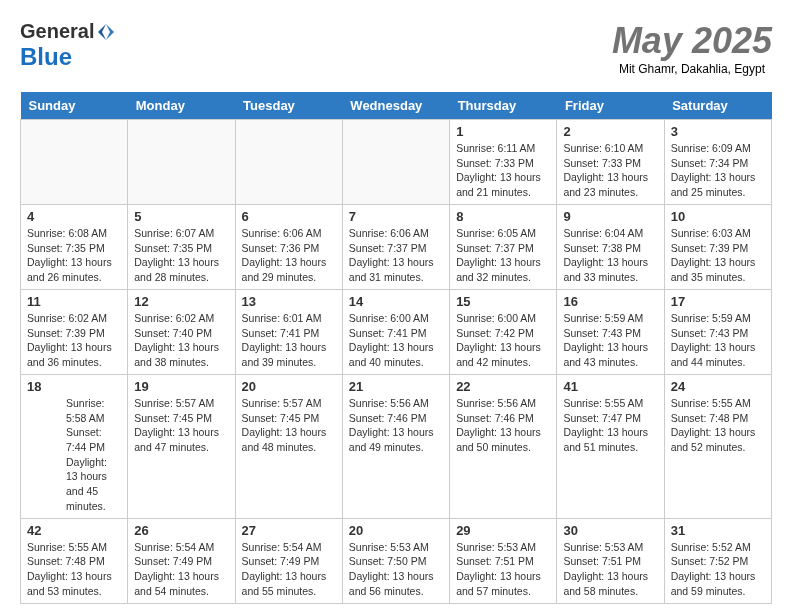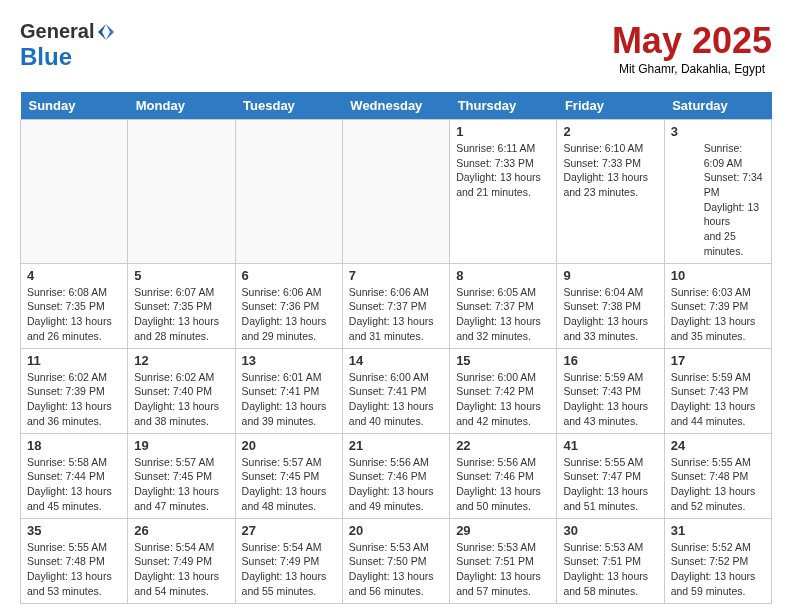--- a/index.html
+++ b/index.html
@@ -40,21 +40,22 @@
       width: 20px;
       height: 20px;
       margin-left: 2px;
     }
     .title-block {
       text-align: right;
     }
     .month-title {
       font-size: 36px;
       font-weight: bold;
-      color: #b91c1c;
+      color: #737373;
+      font-style: italic;
     }
     .location-title {
       font-size: 12px;
       color: #000000;
       text-align: center;
     }
     table {
       width: 100%;
       border-collapse: collapse;
       table-layout: fixed;
@@ -139,21 +140,21 @@
         </td>
         <td>
           <span class="day-num">2</span>
           <div class="day-info" style="white-space: pre-line;">Sunrise: 6:10 AM
 Sunset: 7:33 PM
 Daylight: 13 hours
 and 23 minutes.</div>
         </td>
         <td>
           <span class="day-num">3</span>
-          <div class="day-info" style="white-space: pre-line; margin-left: 33px;">Sunrise: 6:09 AM
+          <div class="day-info" style="white-space: pre-line;">Sunrise: 6:09 AM
 Sunset: 7:34 PM
 Daylight: 13 hours
 and 25 minutes.</div>
         </td>
       </tr>
       <tr>
         <td>
           <span class="day-num">4</span>
           <div class="day-info" style="white-space: pre-line;">Sunrise: 6:08 AM
 Sunset: 7:35 PM
@@ -250,21 +251,21 @@
           <span class="day-num">17</span>
           <div class="day-info" style="white-space: pre-line;">Sunrise: 5:59 AM
 Sunset: 7:43 PM
 Daylight: 13 hours
 and 44 minutes.</div>
         </td>
       </tr>
       <tr>
         <td>
           <span class="day-num">18</span>
-          <div class="day-info" style="white-space: pre-line;">Sunrise: 5:58 AM
+          <div class="day-info" style="white-space: pre-line; margin-left: 39px;">Sunrise: 5:58 AM
 Sunset: 7:44 PM
 Daylight: 13 hours
 and 45 minutes.</div>
         </td>
         <td>
           <span class="day-num">19</span>
           <div class="day-info" style="white-space: pre-line;">Sunrise: 5:57 AM
 Sunset: 7:45 PM
 Daylight: 13 hours
 and 47 minutes.</div>
@@ -300,21 +301,21 @@
         <td>
           <span class="day-num">24</span>
           <div class="day-info" style="white-space: pre-line;">Sunrise: 5:55 AM
 Sunset: 7:48 PM
 Daylight: 13 hours
 and 52 minutes.</div>
         </td>
       </tr>
       <tr>
         <td>
-          <span class="day-num">35</span>
+          <span class="day-num">42</span>
           <div class="day-info" style="white-space: pre-line;">Sunrise: 5:55 AM
 Sunset: 7:48 PM
 Daylight: 13 hours
 and 53 minutes.</div>
         </td>
         <td>
           <span class="day-num">26</span>
           <div class="day-info" style="white-space: pre-line;">Sunrise: 5:54 AM
 Sunset: 7:49 PM
 Daylight: 13 hours

